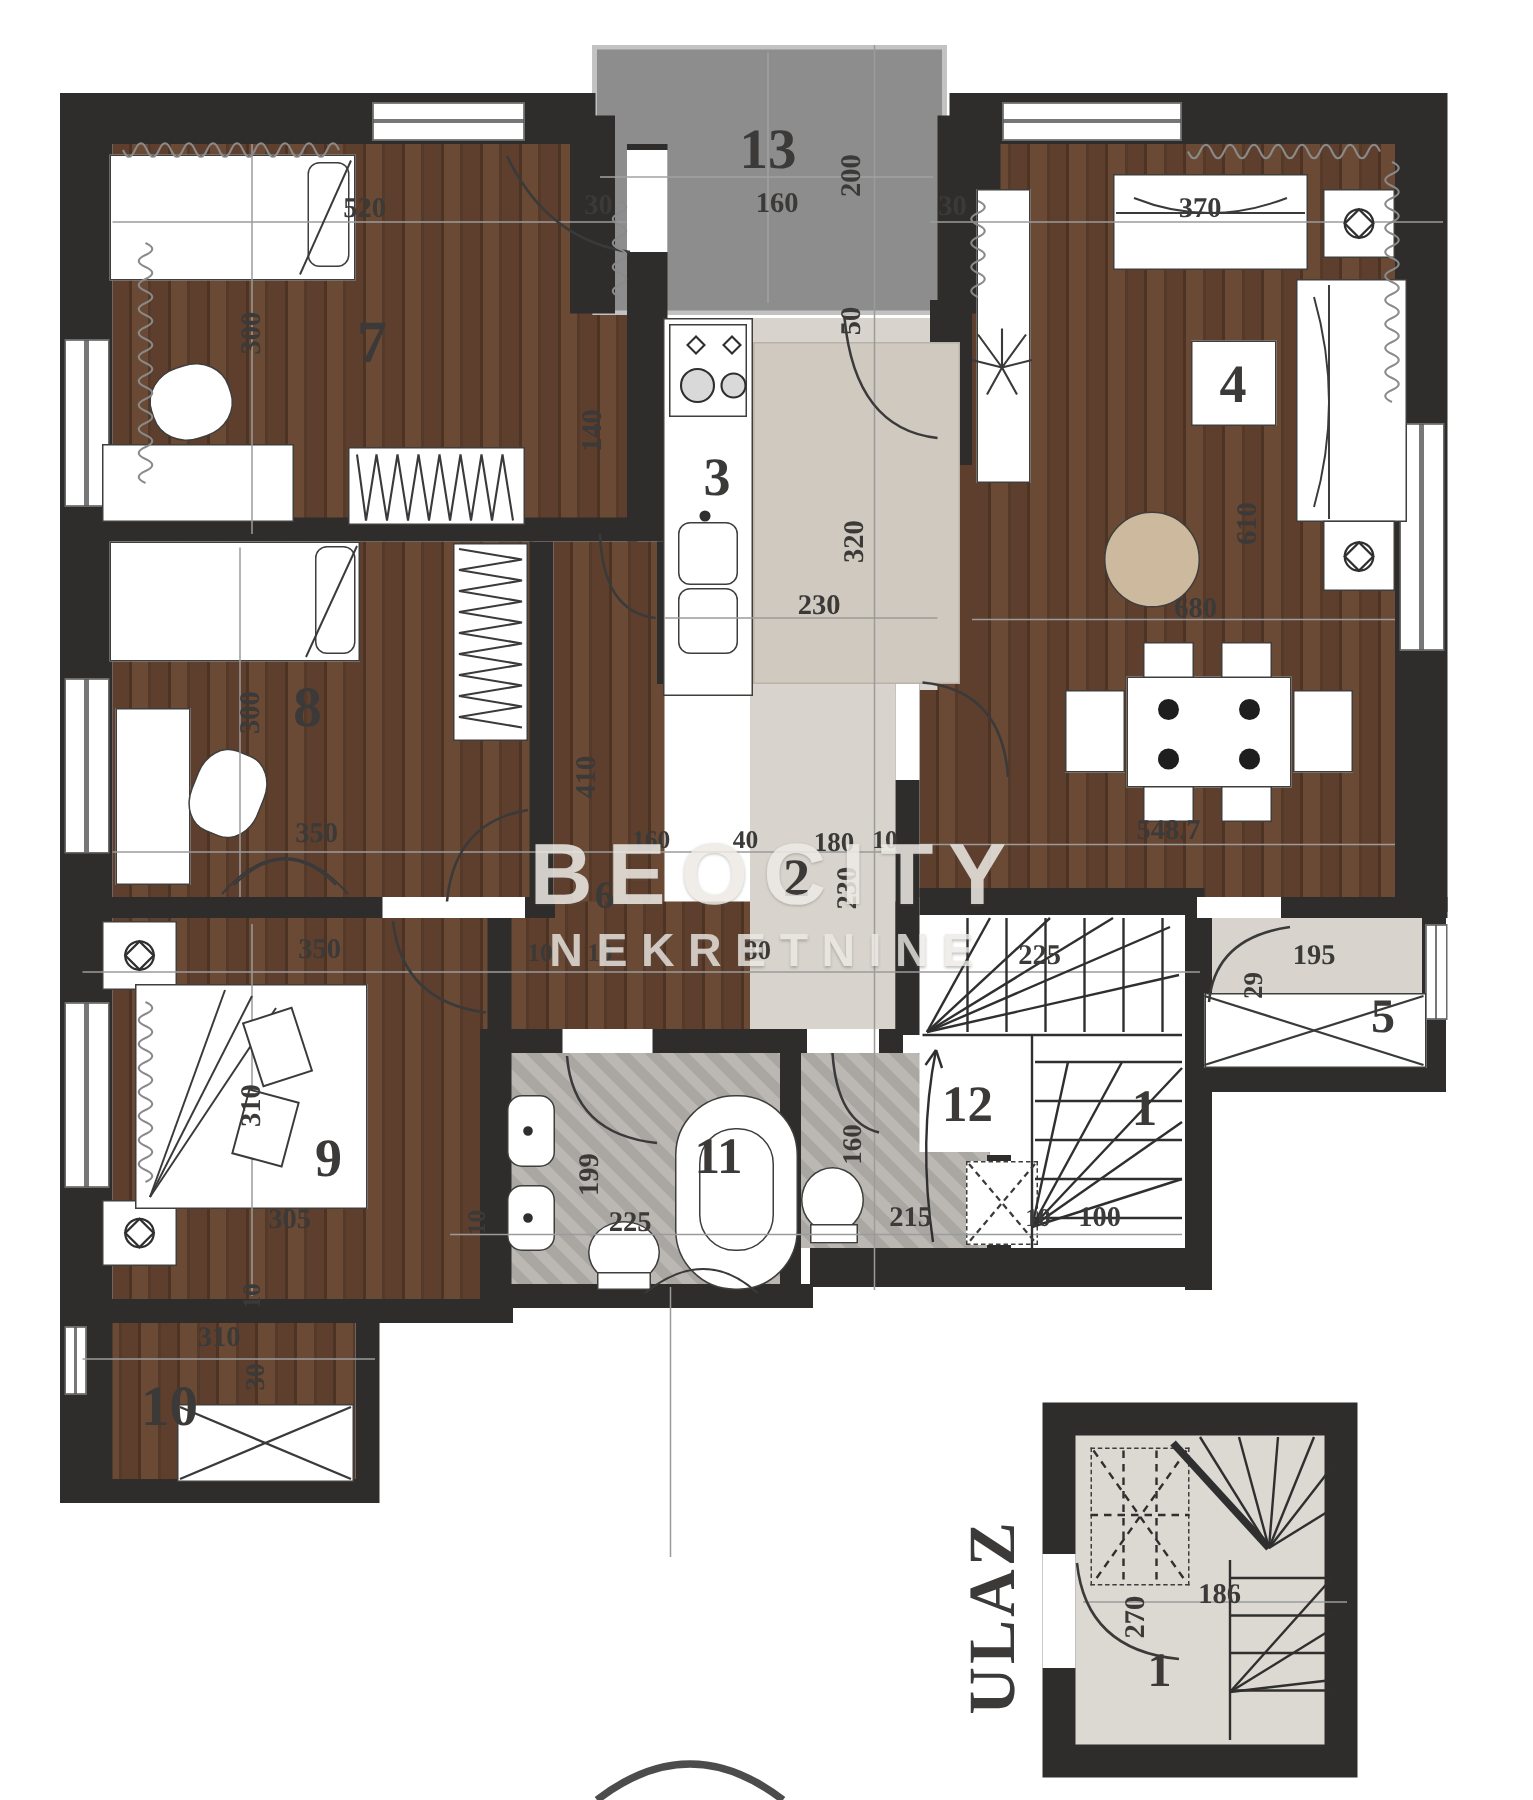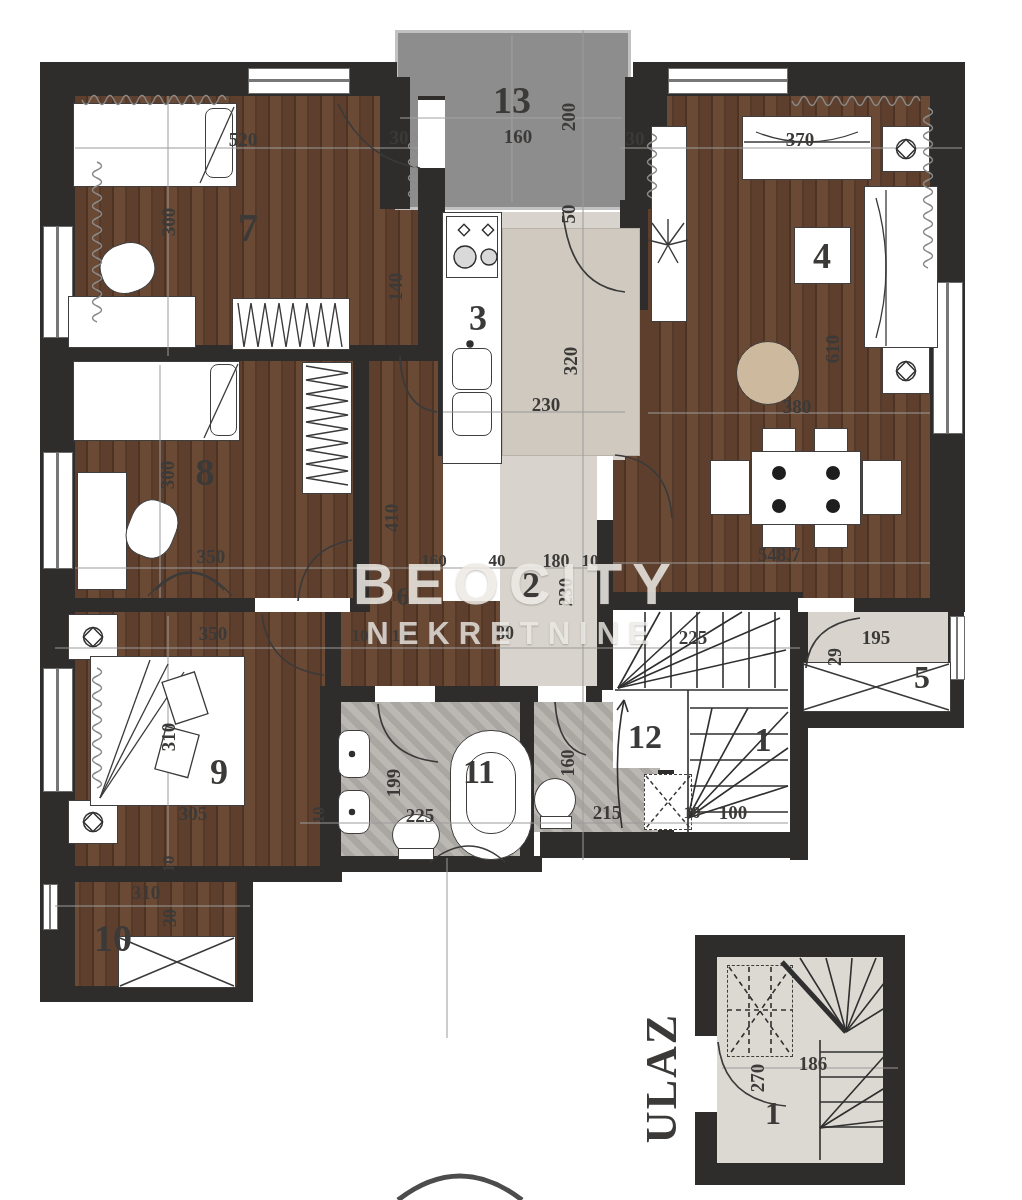--- a/index.html
+++ b/index.html
@@ -328,21 +328,21 @@
       <span class="lbl dim" style="left: 518px; top: 136px; font-size: 19px; transform: translate(-50%, -50%) rotate(0deg);">160</span>
       <span class="lbl dim" style="left: 635px; top: 138px; font-size: 19px; transform: translate(-50%, -50%) rotate(0deg);">30</span>
       <span class="lbl dim" style="left: 568px; top: 117px; font-size: 19px; transform: translate(-50%, -50%) rotate(-90deg);">200</span>
       <span class="lbl dim" style="left: 800px; top: 139px; font-size: 19px; transform: translate(-50%, -50%) rotate(0deg);">370</span>
       <span class="lbl dim" style="left: 168px; top: 222px; font-size: 19px; transform: translate(-50%, -50%) rotate(-90deg);">300</span>
       <span class="lbl dim" style="left: 395px; top: 287px; font-size: 19px; transform: translate(-50%, -50%) rotate(-90deg);">140</span>
       <span class="lbl dim" style="left: 568px; top: 214px; font-size: 19px; transform: translate(-50%, -50%) rotate(-90deg);">50</span>
       <span class="lbl dim" style="left: 546px; top: 404px; font-size: 19px; transform: translate(-50%, -50%) rotate(0deg);">230</span>
       <span class="lbl dim" style="left: 570px; top: 361px; font-size: 19px; transform: translate(-50%, -50%) rotate(-90deg);">320</span>
       <span class="lbl dim" style="left: 832px; top: 349px; font-size: 19px; transform: translate(-50%, -50%) rotate(-90deg);">610</span>
-      <span class="lbl dim" style="left: 797px; top: 406px; font-size: 19px; transform: translate(-50%, -50%) rotate(0deg);">380</span>
+      <span class="lbl dim" style="left: 797px; top: 406px; font-size: 19px; transform: translate(-50%, -50%) rotate(0deg);">680</span>
       <span class="lbl dim" style="left: 779px; top: 554px; font-size: 19px; transform: translate(-50%, -50%) rotate(0deg);">548.7</span>
       <span class="lbl dim" style="left: 167px; top: 475px; font-size: 19px; transform: translate(-50%, -50%) rotate(-90deg);">300</span>
       <span class="lbl dim" style="left: 391px; top: 518px; font-size: 19px; transform: translate(-50%, -50%) rotate(-90deg);">410</span>
       <span class="lbl dim" style="left: 211px; top: 556px; font-size: 19px; transform: translate(-50%, -50%) rotate(0deg);">350</span>
       <span class="lbl dim" style="left: 434px; top: 560px; font-size: 17px; transform: translate(-50%, -50%) rotate(0deg);">160</span>
       <span class="lbl dim" style="left: 497px; top: 560px; font-size: 17px; transform: translate(-50%, -50%) rotate(0deg);">40</span>
       <span class="lbl dim" style="left: 556px; top: 561px; font-size: 18px; transform: translate(-50%, -50%) rotate(0deg);">180</span>
       <span class="lbl dim" style="left: 590px; top: 560px; font-size: 17px; transform: translate(-50%, -50%) rotate(0deg);">10</span>
       <span class="lbl dim" style="left: 565px; top: 592px; font-size: 19px; transform: translate(-50%, -50%) rotate(-90deg);">230</span>
       <span class="lbl dim" style="left: 213px; top: 633px; font-size: 19px; transform: translate(-50%, -50%) rotate(0deg);">350</span>

